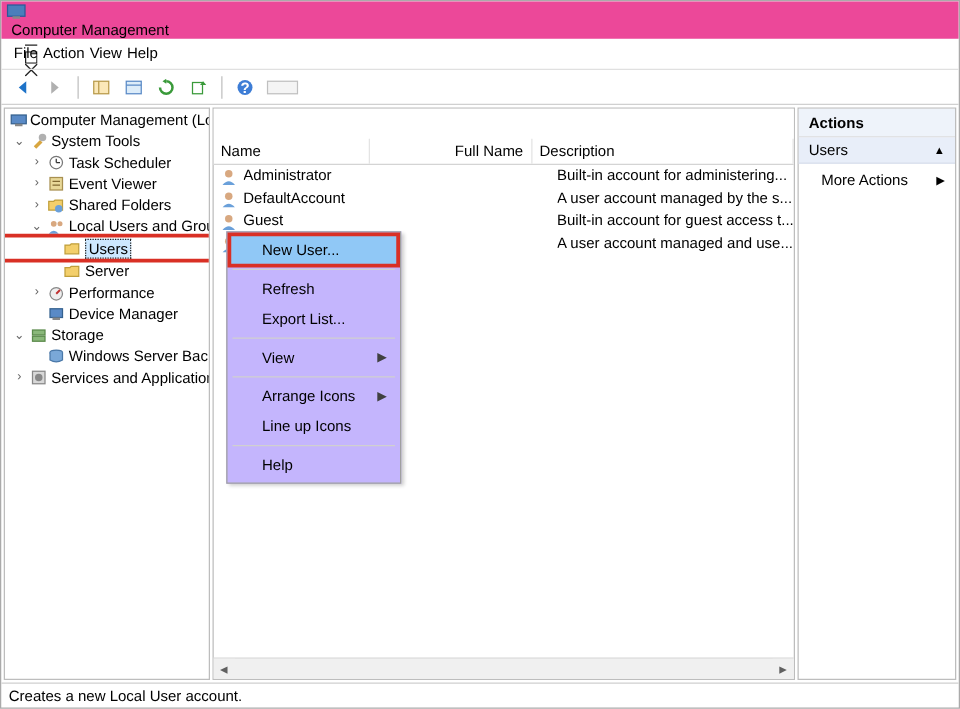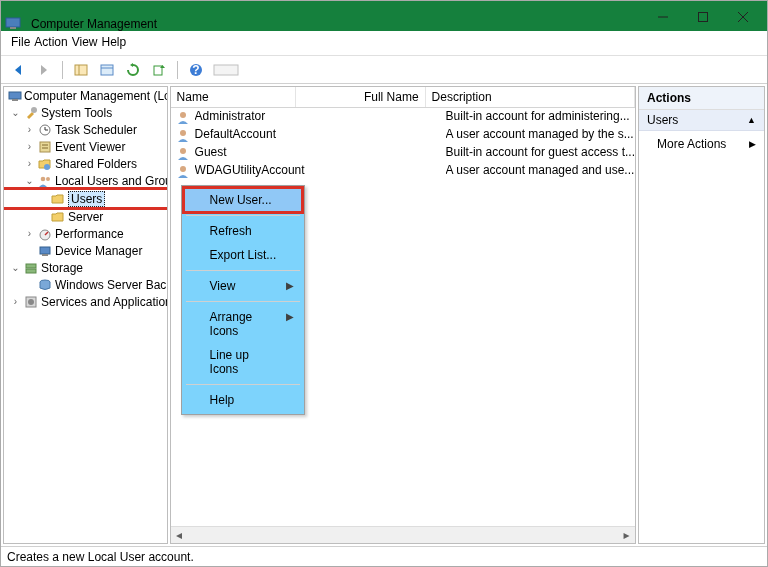--- a/index.html
+++ b/index.html
@@ -1,45 +1,45 @@
 <!DOCTYPE html>
 <html><head>
 <meta charset="utf-8">
 <style>
 * { box-sizing: border-box; margin: 0; padding: 0; font-family: "Segoe UI", Tahoma, sans-serif; font-size: 12px; }
 body { background: #fff; width: 768px; height: 567px; overflow: hidden; display: flex; flex-direction: column; border: 1px solid #aaa;}
-.titlebar { height: 30px; display: flex; align-items: flex-end; padding: 0 4px; background: #15803d; }
+.titlebar { height: 30px; display: flex; align-items: flex-start; padding: 0 4px; background: #ec4899; flex-direction: column; }
 .titlebar .title { flex: 1; padding-left: 4px; }
 .titlebar .winbtn { width: 40px; height: 28px; display: flex; align-items: center; justify-content: center; color: #222; }
 .titlebar .icon { width: 16px; height: 16px; margin-right: 6px; display:flex;align-items:center;justify-content:center;}
 .menubar { display: flex; padding: 2px 8px 4px 8px; border-bottom:1px solid #e0e0e0;}
 .menubar span { padding: 2px 2px; }
 .toolbar { display: flex; align-items: center; gap: 4px; padding: 3px 6px; border-bottom: 1px solid #d0d0d0; height:28px;}
 .toolbar .sep { width: 1px; height: 18px; background: #c0c0c0; margin: 0 3px; }
 .toolbar .tbtn { width: 22px; height: 22px; display: flex; align-items: center; justify-content: center; border:1px solid transparent;}
 .main { flex: 1; display: flex; min-height: 0; }
 .tree { width: 175px; border: 1px solid #bdbdbd; margin: 2px; overflow: hidden; position: relative;}
 .tree-inner{position:absolute;top:0;left:0;right:-20px;bottom:0;overflow-x:hidden;}
 .tree .node { display: flex; align-items: center; white-space: nowrap; height: 17px; padding-left: 2px;}
 .tree .exp { width: 11px; text-align: center; color: #666; font-size:10px;}
 .tree .nicon { width: 16px; height: 16px; margin: 0 2px; display:flex;align-items:center;justify-content:center;}
 .tree .sel { background: #cde8ff; border: 1px dotted #222; padding:0 2px;}
 .tree .hl { outline: 3px solid #d93025; outline-offset: 0px; }
 .list { flex: 1; display: flex; flex-direction: column; border: 1px solid #bdbdbd; margin: 2px 0 2px 0; position:relative;}
 .list-header { display: flex; border-bottom: 1px solid #d4d4d4; background:#fff;}
-.list-header .col { padding: 3px 6px; border-right: 1px solid #e4e4e4; }
+.list-header .col { padding: 3px 6px; border-right: 1px solid #e4e4e4; margin-top: 24px; }
 .col-name { width: 125px; } .col-full { width: 130px; text-align: right; } .col-desc { flex: 1; }
 .list-body .row { display: flex; padding: 1px 0; }
 .list-body .uicon { width: 16px; height: 16px; margin-left: 4px; margin-right:4px;display:flex;align-items:center;justify-content:center;}
 .list-body .cname{width:121px;white-space:nowrap;overflow:hidden;}
 .list-body .cfull{width:130px;}
 .list-body .cdesc{flex:1;white-space:nowrap;overflow:hidden;}
 .list .hscroll{position:absolute;left:0;right:0;bottom:0;height:17px;background:#f0f0f0;border-top:1px solid #ddd;display:flex;}
 .list .hscroll .btn{width:17px;background:#f0f0f0;display:flex;align-items:center;justify-content:center;color:#606060;}
-.ctxmenu { position: absolute; top: 98px; left: 10px; width: 124px; background: #7dd3fc; border: 1px solid #a0a0a0; padding: 2px; box-shadow: 2px 2px 3px rgba(0,0,0,0.2);}
+.ctxmenu { position: absolute; top: 98px; left: 10px; width: 140px; background: #c4b5fd; border: 1px solid #a0a0a0; padding: 2px; box-shadow: 2px 2px 3px rgba(0,0,0,0.2);}
 .ctxmenu .item { padding: 5px 22px 5px 26px; position:relative;}
 .ctxmenu .item.hl { background: #90c8f6; outline:3px solid #d93025;outline-offset:-1px;}
 .ctxmenu .msep { height: 1px; background: #d0d0d0; margin: 3px 2px; }
 .ctxmenu .arrow{position:absolute;right:8px;top:6px;font-size:10px;color:#404040;}
 .actions { width: 135px; border: 1px solid #bdbdbd; margin: 2px; display:flex;flex-direction:column;}
 .actions .hdr { background: #eef3fa; padding: 4px 8px; font-weight: bold; border-bottom:1px solid #ddd;}
 .actions .sub { background: #e8eef9; padding: 3px 8px; display:flex;justify-content:space-between;align-items:center;border-bottom:1px solid #d8deec;}
 .actions .arow{padding:6px 8px 6px 18px;display:flex;justify-content:space-between;align-items:center;}
 .status { border-top: 1px solid #d0d0d0; padding: 3px 6px; height:20px;}
 svg{display:block;}

